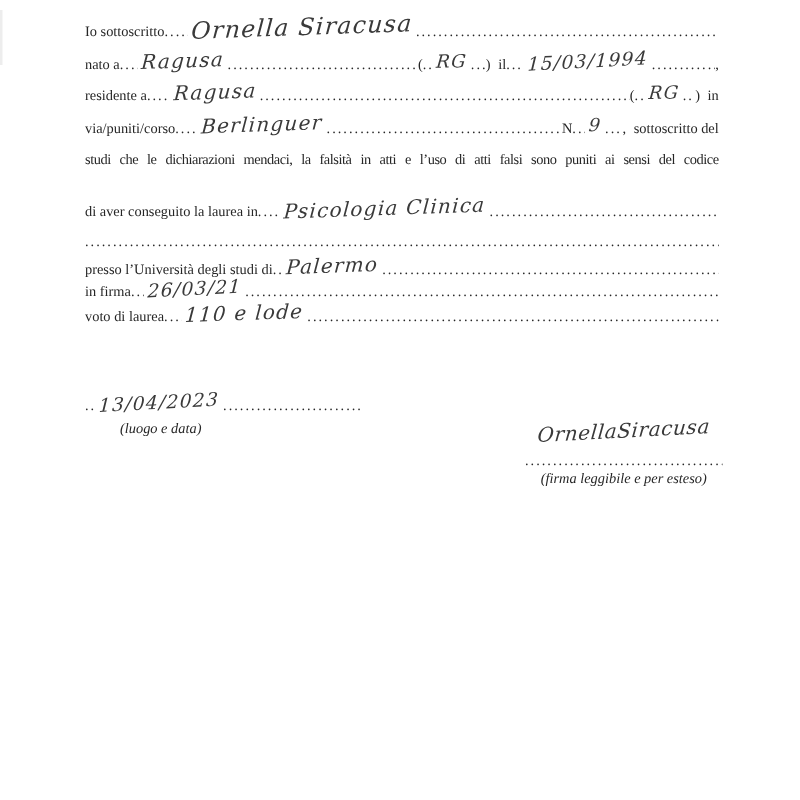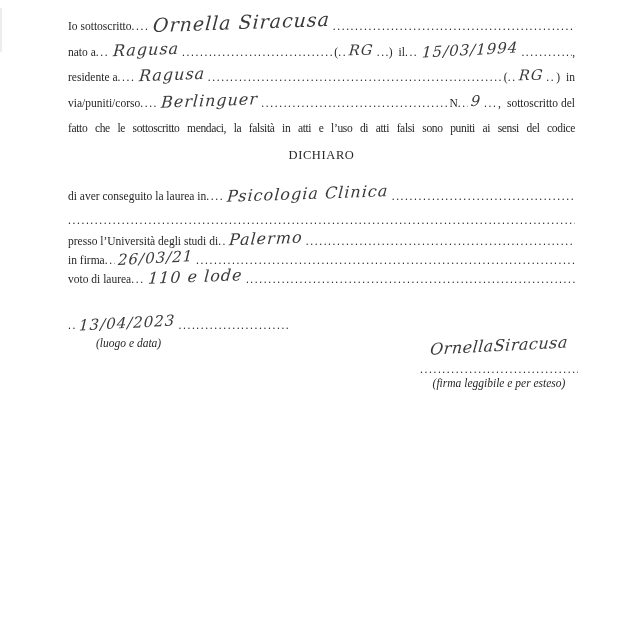--- a/index.html
+++ b/index.html
@@ -176,23 +176,22 @@
     <span class="dots fill"></span>
     <span class="p">N</span>
     <span class="dots w10"></span>
     <span class="hw hw-sm">9</span>
     <span class="dots w14"></span>
     <span class="p">,</span>
     <span class="sp6"></span>
     <span class="p">sottoscritto del</span>
   </div>
 
-  <div class="para">fatto che le sottoscritto mendaci, la falsità in atti e l’uso di atti falsi sono puniti ai sensi del codice</div>
-
-  <div class="heading">DICHIARO</div>
+  <div class="para">studi che le dichiarazioni mendaci, la falsità in atti e l’uso di atti falsi sono puniti ai sensi del codice</div>
+
 
   <div class="line h24 mt16">
     <span class="p">di aver conseguito la laurea in</span>
     <span class="dots w18"></span>
     <span class="hw hw-md">Psicologia Clinica</span>
     <span class="dots fill"></span>
   </div>
 
   <div class="line h24">
     <span class="dots fill"></span>

